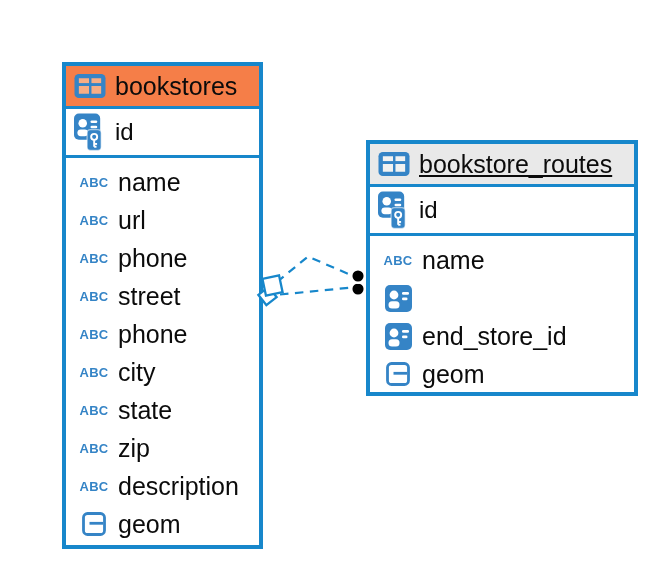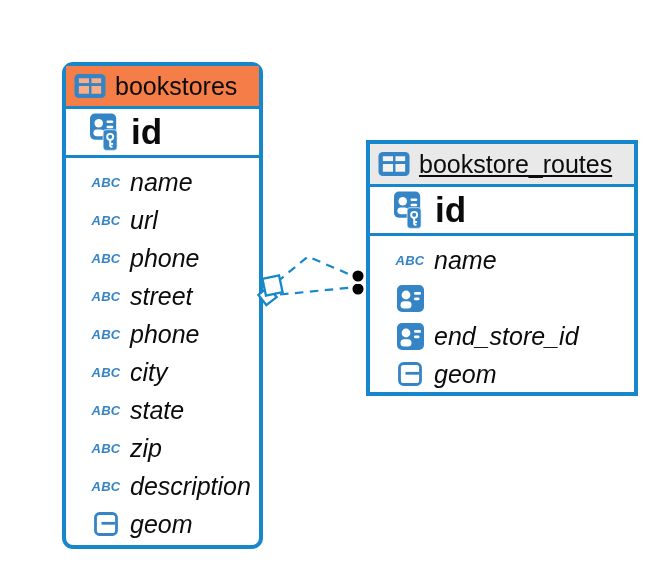--- a/index.html
+++ b/index.html
@@ -18,41 +18,41 @@
     font-family:"Liberation Sans", sans-serif;
     color:var(--text);
   }
   .canvas{position:absolute;inset:0;}
   .er-table{
     position:absolute;
     background:var(--row-bg);
     border:4px solid var(--accent-blue);
     box-sizing:border-box;
   }
-  .er-table.bookstores{left:62px;top:62px;width:201px;height:487px;border-radius:11px;}
+  .er-table.bookstores{left:62px;top:62px;width:201px;height:487px;}
   .er-table.routes{left:366px;top:140px;width:272px;height:256px;}
   .tbl-header{
     height:40px;
     display:flex;align-items:center;gap:9px;
     padding:0 8px;
     border-bottom:3px solid var(--accent-blue);
     font-size:25px;
     white-space:nowrap;
   }
   .tbl-header.orange{background:var(--header-orange);}
   .tbl-header.gray{background:var(--header-gray);text-decoration:underline;}
   .pk-row{
     height:46px;
     display:flex;align-items:center;gap:9px;
-    padding:0 24px;
+    padding:0 8px;
     border-bottom:3px solid var(--accent-blue);
-    font-size:35px;font-weight:bold;
+    font-size:24px;font-weight:normal;
     background:var(--row-bg);
   }
-  .fields{padding:5px 24px 4px;font-style:italic;}
+  .fields{padding:5px 12px 4px;}
   .field-row{
     height:38px;
     display:flex;align-items:center;gap:8px;
     font-size:25px;
     white-space:nowrap;
   }
   .icon-cell{
     width:32px;flex:0 0 32px;
     display:flex;align-items:center;justify-content:center;
   }

